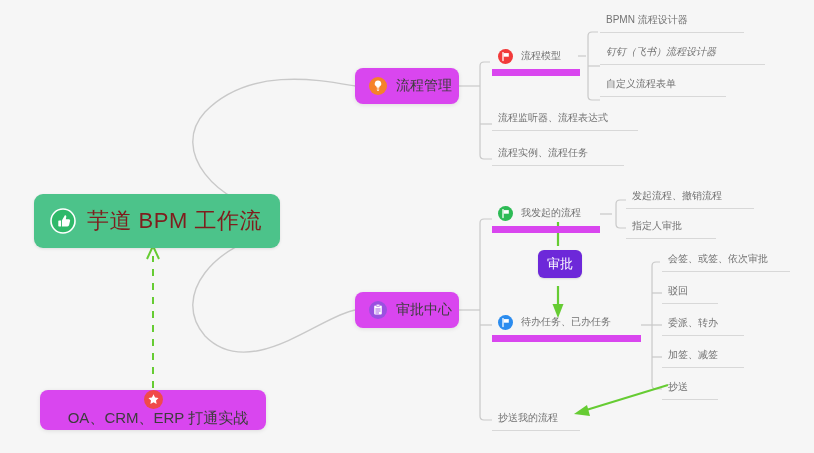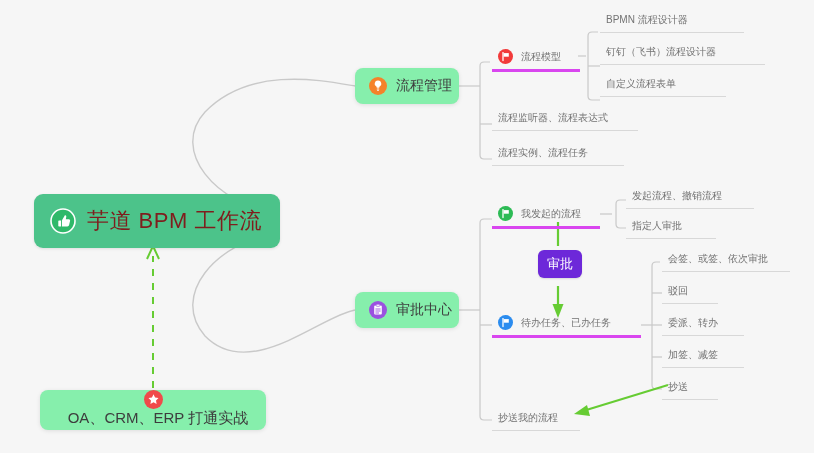--- a/index.html
+++ b/index.html
@@ -29,21 +29,21 @@
     color:#7f1d1d;
     font-size:22px;
     letter-spacing:.5px;
     margin-left:11px;
     white-space:nowrap;
   }
 
   
   .card{
     position:absolute;
-    background:#86efac;
+    background:#d946ef;
     border-radius:8px;
     box-shadow:0 1px 4px rgba(0,0,0,.10);
     display:flex;align-items:center;
     padding:0 14px;
     box-sizing:border-box;
     height:36px;
     white-space:nowrap;
   }
   .card .ctext{
     font-size:14px;color:#3d3d3d;margin-left:9px;
@@ -60,21 +60,21 @@
   
   .leaf{
     position:absolute;
     font-size:10px;
     color:#737373;
     white-space:nowrap;
     padding:3px 6px 5px 6px;
     box-sizing:border-box;
     border-bottom:1px solid #d8d8d8;
   }
-  .leaf.withicon{display:flex;align-items:center;border-bottom:3px solid #d946ef;}
+  .leaf.withicon{display:flex;align-items:flex-start;border-bottom:7px solid #d946ef;}
   .leaf.withicon .ltext{margin-left:8px;}
 
   
   .ico{display:inline-block;flex:0 0 auto;line-height:0;}
   .ico svg{display:block;}
 
   
   .chip{
     position:absolute;
     background:#6d28d9;
@@ -165,21 +165,21 @@
       <svg width="15" height="15" viewBox="0 0 15 15">
         <circle cx="7.5" cy="7.5" r="7.5" fill="#F23A3A"></circle>
         <path d="M5 3.6v8" stroke="#ffffff" stroke-width="1.3" stroke-linecap="round"></path>
         <path d="M5.6 4.1h5.2v3.6H5.6z" fill="#ffffff"></path>
       </svg>
     </span>
     <span class="ltext">流程模型</span>
   </div>
 
   <div class="leaf" style="left:600px;top:10px;width:144px;">BPMN 流程设计器</div>
-  <div class="leaf" style="left:600px;top:42px;width:165px;">钉钉（飞书）流程设计器</div>
+  <div class="leaf" style="left:600px;top:42px;width:165px;font-style:italic;">钉钉（飞书）流程设计器</div>
   <div class="leaf" style="left:600px;top:74px;width:126px;">自定义流程表单</div>
 
   <div class="leaf" style="left:492px;top:108px;width:146px;">流程监听器、流程表达式</div>
   <div class="leaf" style="left:492px;top:143px;width:132px;">流程实例、流程任务</div>
 
   <div class="card" id="node-shenpi">
     <span class="ico">
       <svg width="18" height="18" viewBox="0 0 18 18">
         <circle cx="9" cy="9" r="9" fill="#9B51E0"></circle>
         <rect x="5.2" y="4.6" width="7.6" height="9" rx="1" fill="#ffffff"></rect>

